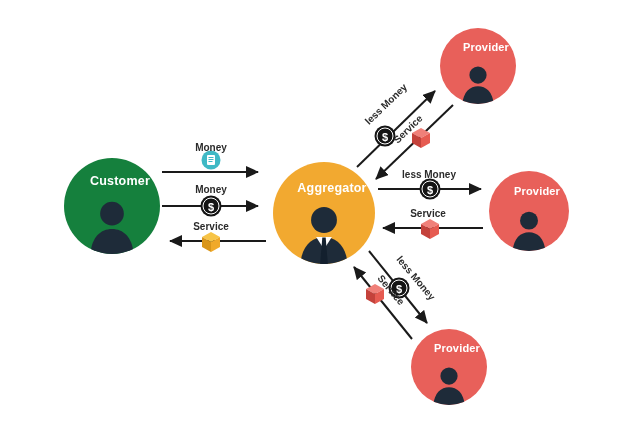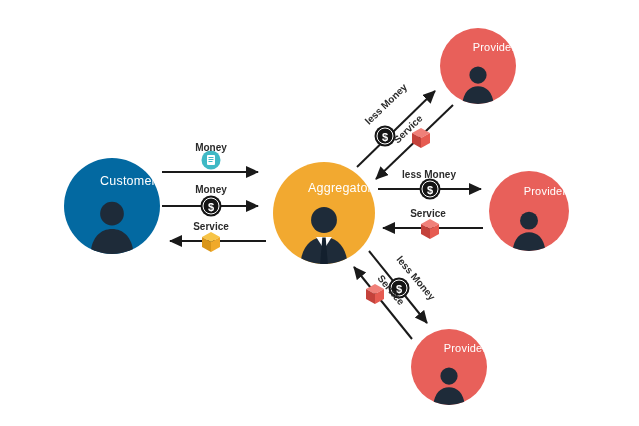--- a/index.html
+++ b/index.html
@@ -15,25 +15,25 @@
   .edges line { stroke: #1A1A1A; stroke-width: 2; }
 
   .node {
     position: absolute;
     border-radius: 50%;
     overflow: hidden;
     z-index: 2;
   }
   .nlabel {
     position: absolute;
-    left: 16px;
+    left: 8px;
     width: 100%;
     text-align: center;
     color: #ffffff;
-    font-weight: normal;
+    font-weight: bold;
     letter-spacing: 0.2px;
   }
   .person {
     position: absolute;
     left: 50%;
     bottom: -1px;
     transform: translateX(-50%);
   }
 
   .elabel {
@@ -110,21 +110,21 @@
     <line x1="162" y1="206" x2="258" y2="206" marker-end="url(#ah)"></line>
     <line x1="266" y1="241" x2="170" y2="241" marker-end="url(#ah)"></line>
     <line x1="357" y1="167" x2="435" y2="91" marker-end="url(#ah)"></line>
     <line x1="453" y1="105" x2="376" y2="179" marker-end="url(#ah)"></line>
     <line x1="378" y1="189" x2="481" y2="189" marker-end="url(#ah)"></line>
     <line x1="483" y1="228" x2="383" y2="228" marker-end="url(#ah)"></line>
     <line x1="369" y1="251" x2="427" y2="323" marker-end="url(#ah)"></line>
     <line x1="412" y1="339" x2="354" y2="267" marker-end="url(#ah)"></line>
   </svg>
 
-  <div class="node" style="left:64px; top:158px; width:96px; height:96px; background:#0369a1;">
+  <div class="node" style="left:64px; top:158px; width:96px; height:96px; background:#15803d;">
     <div class="nlabel" style="top:16px; font-size:12.5px;">Customer</div>
     <svg class="person" width="66" height="58" viewBox="0 0 64 56">
       <circle cx="32" cy="16" r="11.5" fill="#1E2B39"></circle>
       <path d="M32 31 C21 31 12 39 11 56 L53 56 C52 39 43 31 32 31 Z" fill="#1E2B39"></path>
     </svg>
   </div>
 
   <div class="node" style="left:273px; top:162px; width:102px; height:102px; background:#F2A930;">
     <div class="nlabel" style="top:19px; font-size:12.5px;text-align:center;">Aggregator</div>
     <svg class="person" width="72" height="63" viewBox="0 0 64 56">

